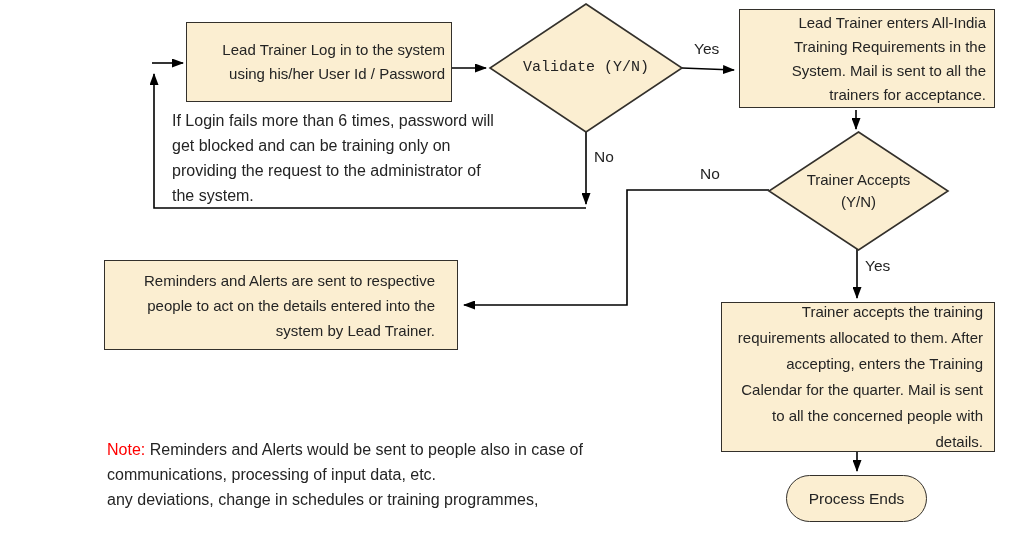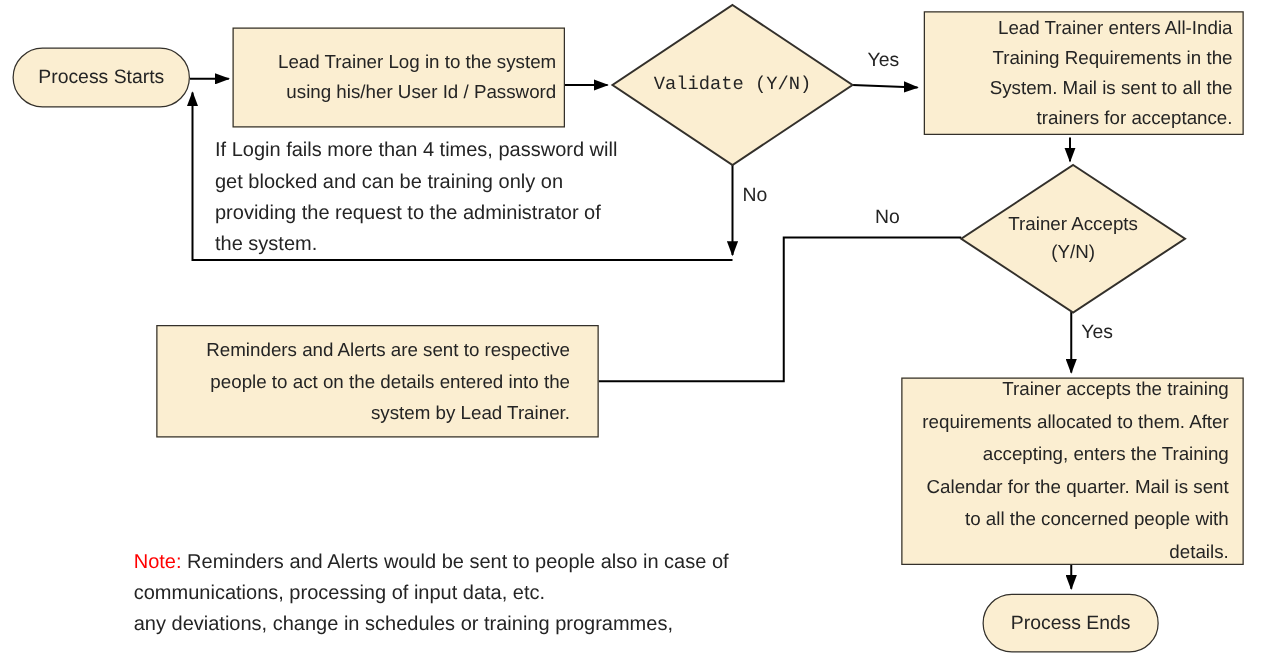--- a/index.html
+++ b/index.html
@@ -39,21 +39,21 @@
     align-items: center;
     justify-content: center;
     text-align: right;
     font-size: 15px;
     line-height: 24px;
     color: var(--text);
   }
   .stadium { border-radius: 999px; font-size: 15.5px; }
   .box-login { line-height: 24px; padding: 0 6px; }
   .box-requirements { line-height: 24px; padding: 0 8px; }
-  .box-reminders { line-height: 25px; margin-left: 21px; }
+  .box-reminders { line-height: 25px; }
   .box-reminders .inner { max-width: 308px; }
   .box-details { line-height: 26px; padding: 0 11px; }
   .diamond {
     position: absolute;
     background: transparent;
     border: none;
   }
   .diamond svg {
     position: absolute;
     left: 0; top: 0;
@@ -108,21 +108,20 @@
     <path class="edge" d="M452,68 L486,68" marker-end="url(#arw)"></path>
     <path class="edge" d="M682,68 L734,70" marker-end="url(#arw)"></path>
     <path class="edge" d="M856,110 L856,129" marker-end="url(#arw)"></path>
     <path class="edge" d="M586,132 L586,204" marker-end="url(#arw)"></path>
     <path class="edge" d="M586,208 L154,208 L154,74" marker-end="url(#arw)"></path>
     <path class="edge" d="M769,190 L627,190 L627,305 L464,305" marker-end="url(#arw)"></path>
     <path class="edge" d="M857,249 L857,298" marker-end="url(#arw)"></path>
     <path class="edge" d="M857,435 L857,471" marker-end="url(#arw)"></path>
   </svg>
 
-  <div class="node stadium" style="left:10px; top:38px; width:142px; height:48px;">Process Starts</div>
 
   <div class="node box-login" style="left:186px; top:22px; width:266px; height:80px;">Lead Trainer Log in to the system using his/her User Id / Password</div>
 
   <div class="diamond" style="left:490px; top:4px; width:192px; height:128px;">
     <svg viewBox="0 0 100 100" preserveAspectRatio="none">
       <polygon points="50,0 100,50 50,100 0,50"></polygon>
     </svg>
     <div class="dlabel">
       <div class="inner wide">Validate (Y/N)</div>
     </div>
@@ -146,21 +145,21 @@
   <div class="node box-details" style="left:721px; top:302px; width:274px; height:150px;">Trainer accepts the training requirements allocated to them. After accepting, enters the Training Calendar for the quarter. Mail is sent to all the concerned people with details.</div>
 
   <div class="node stadium" style="left:786px; top:475px; width:141px; height:47px;">Process Ends</div>
 
   <span class="edge-label" style="left:694px; top:40px;">Yes</span>
   <span class="edge-label" style="left:594px; top:148px;">No</span>
   <span class="edge-label" style="left:700px; top:165px;">No</span>
   <span class="edge-label" style="left:865px; top:257px;">Yes</span>
 
   <div class="note-block" style="left:172px; top:108px; width:385px;">
-    <div>If Login fails more than 4 times, password will</div>
+    <div>If Login fails more than 6 times, password will</div>
     <div>get blocked and can be training only on</div>
     <div>providing the request to the administrator of</div>
     <div>the system.</div>
   </div>
 
   <div class="note-block" style="left:107px; top:394px; width:540px;margin-top:43px;">
     <div>
       <span class="note-red">Note:</span><span> Reminders and Alerts would be sent to people also in case of</span>
     </div>
     <div>communications, processing of input data, etc.</div>

